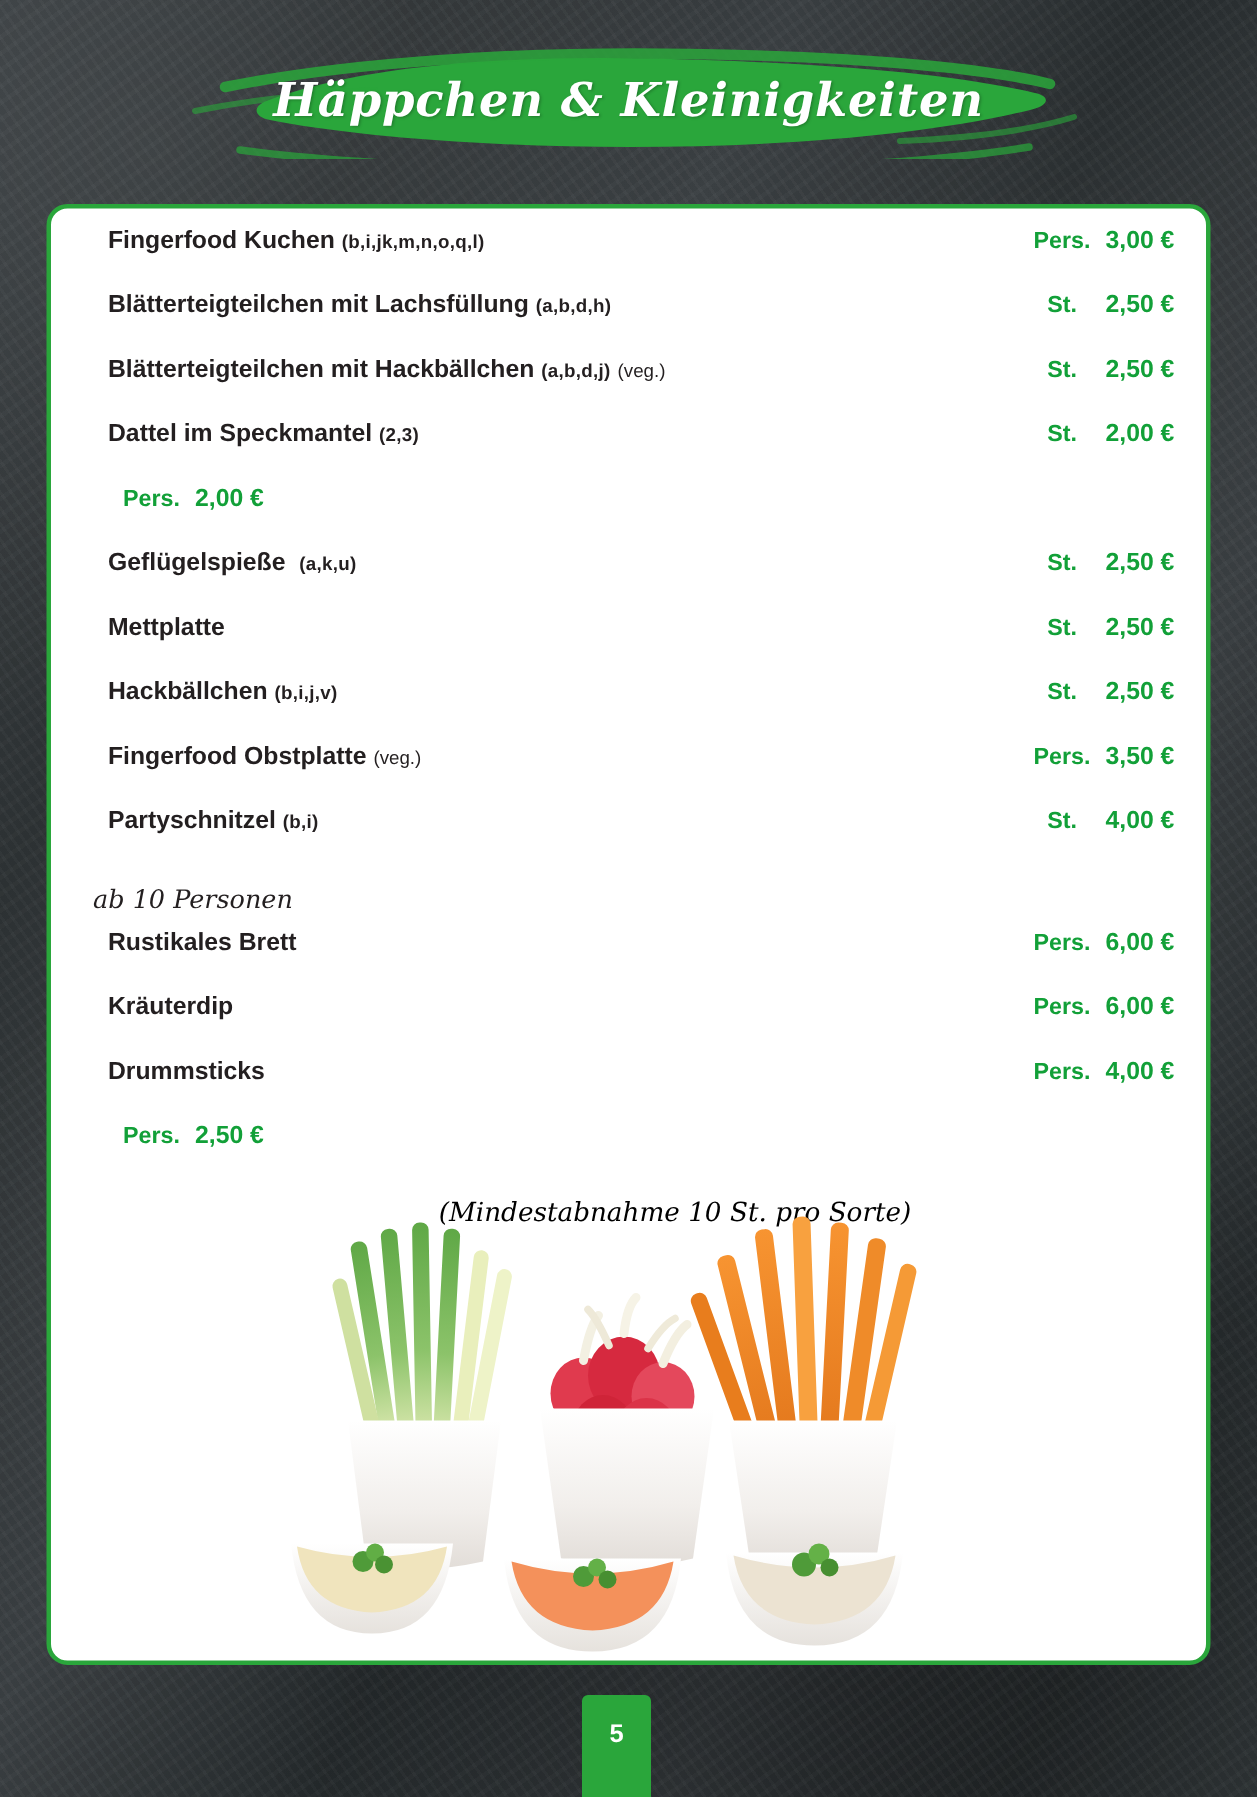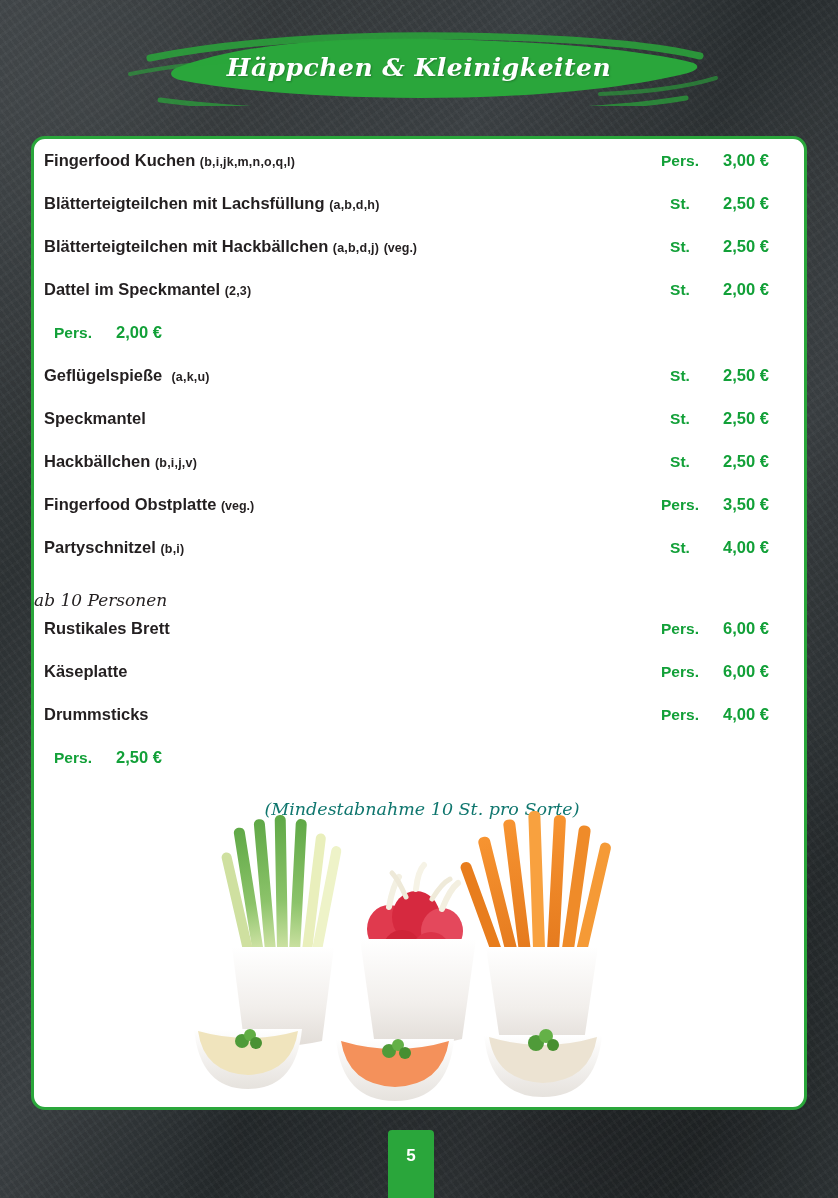--- a/index.html
+++ b/index.html
@@ -54,21 +54,21 @@
     left: 0;
     width: 838px;
     height: 78px;
     display: flex;
     align-items: center;
     justify-content: center;
     color: #ffffff;
     font-family: "DejaVu Serif", serif;
     font-style: italic;
     font-weight: bold;
-    font-size: 25px;
+    font-size: 31px;
     letter-spacing: 0.5px;
     text-shadow: 1px 1px 2px rgba(0,0,0,0.25);
   }
 
   
   .card {
     position: absolute;
     top: 136px;
     left: 31px;
     width: 776px;
@@ -78,20 +78,21 @@
     border-radius: 14px;
     box-sizing: border-box;
     overflow: hidden;
   }
 
   .menu-list {
     position: absolute;
     top: 12px;
     left: 0;
     width: 776px;
+    padding-left: 28px;
   }
   .row {
     display: flex;
     align-items: baseline;
     padding: 0 27px 0 10px;
     height: 43px;
   }
   .row .name {
     flex: 1;
     color: #231f20;
@@ -99,50 +100,50 @@
     font-weight: bold;
     white-space: nowrap;
   }
   .row .name .allerg {
     font-size: 12.5px;
     font-weight: bold;
     letter-spacing: 0.2px;
   }
   .row .name .veg {
     font-size: 12.5px;
-    font-weight: bold;
+    font-weight: normal;
   }
   .row .unit {
     color: #12a038;
     font-size: 15.5px;
     font-weight: bold;
     width: 58px;
     text-align: center;
   }
   .row .price {
     color: #12a038;
     font-size: 16.5px;
     font-weight: bold;
     width: 74px;
-    text-align: center;
+    text-align: left;
   }
 
   .subhead {
     text-align: left;
     color: #231f20;
     font-family: "DejaVu Serif", serif;
     font-style: italic;
     font-size: 17px;
     height: 38px;
     line-height: 38px;
   }
 
   .note {
     text-align: center;
-    color: #0f766e;
+    color: #000000;
     font-family: "DejaVu Serif", serif;
     font-style: italic;
     font-size: 17.5px;
     margin-top: 8px;
   }
 
   
   .photo {
     position: absolute;
     left: 150px;
@@ -219,21 +220,21 @@
       <div class="price">2,00 €</div>
     </div>
 
     <div class="row">
       <div class="name"><span>Geflügelspieße</span>&nbsp; <span class="allerg">(a,k,u)</span></div>
       <div class="unit">St.</div>
       <div class="price">2,50 €</div>
     </div>
 
     <div class="row">
-      <div class="name"><span>Speckmantel</span> <span class="allerg"></span></div>
+      <div class="name"><span>Mettplatte</span> <span class="allerg"></span></div>
       <div class="unit">St.</div>
       <div class="price">2,50 €</div>
     </div>
 
     <div class="row">
       <div class="name"><span>Hackbällchen</span> <span class="allerg">(b,i,j,v)</span></div>
       <div class="unit">St.</div>
       <div class="price">2,50 €</div>
     </div>
 
@@ -251,21 +252,21 @@
 
     <div class="subhead">ab 10 Personen</div>
 
     <div class="row">
       <div class="name"><span>Rustikales Brett</span></div>
       <div class="unit">Pers.</div>
       <div class="price">6,00 €</div>
     </div>
 
     <div class="row">
-      <div class="name"><span>Käseplatte</span></div>
+      <div class="name"><span>Kräuterdip</span></div>
       <div class="unit">Pers.</div>
       <div class="price">6,00 €</div>
     </div>
 
     <div class="row">
       <div class="name"><span>Drummsticks</span></div>
       <div class="unit">Pers.</div>
       <div class="price">4,00 €</div>
     </div>
 

